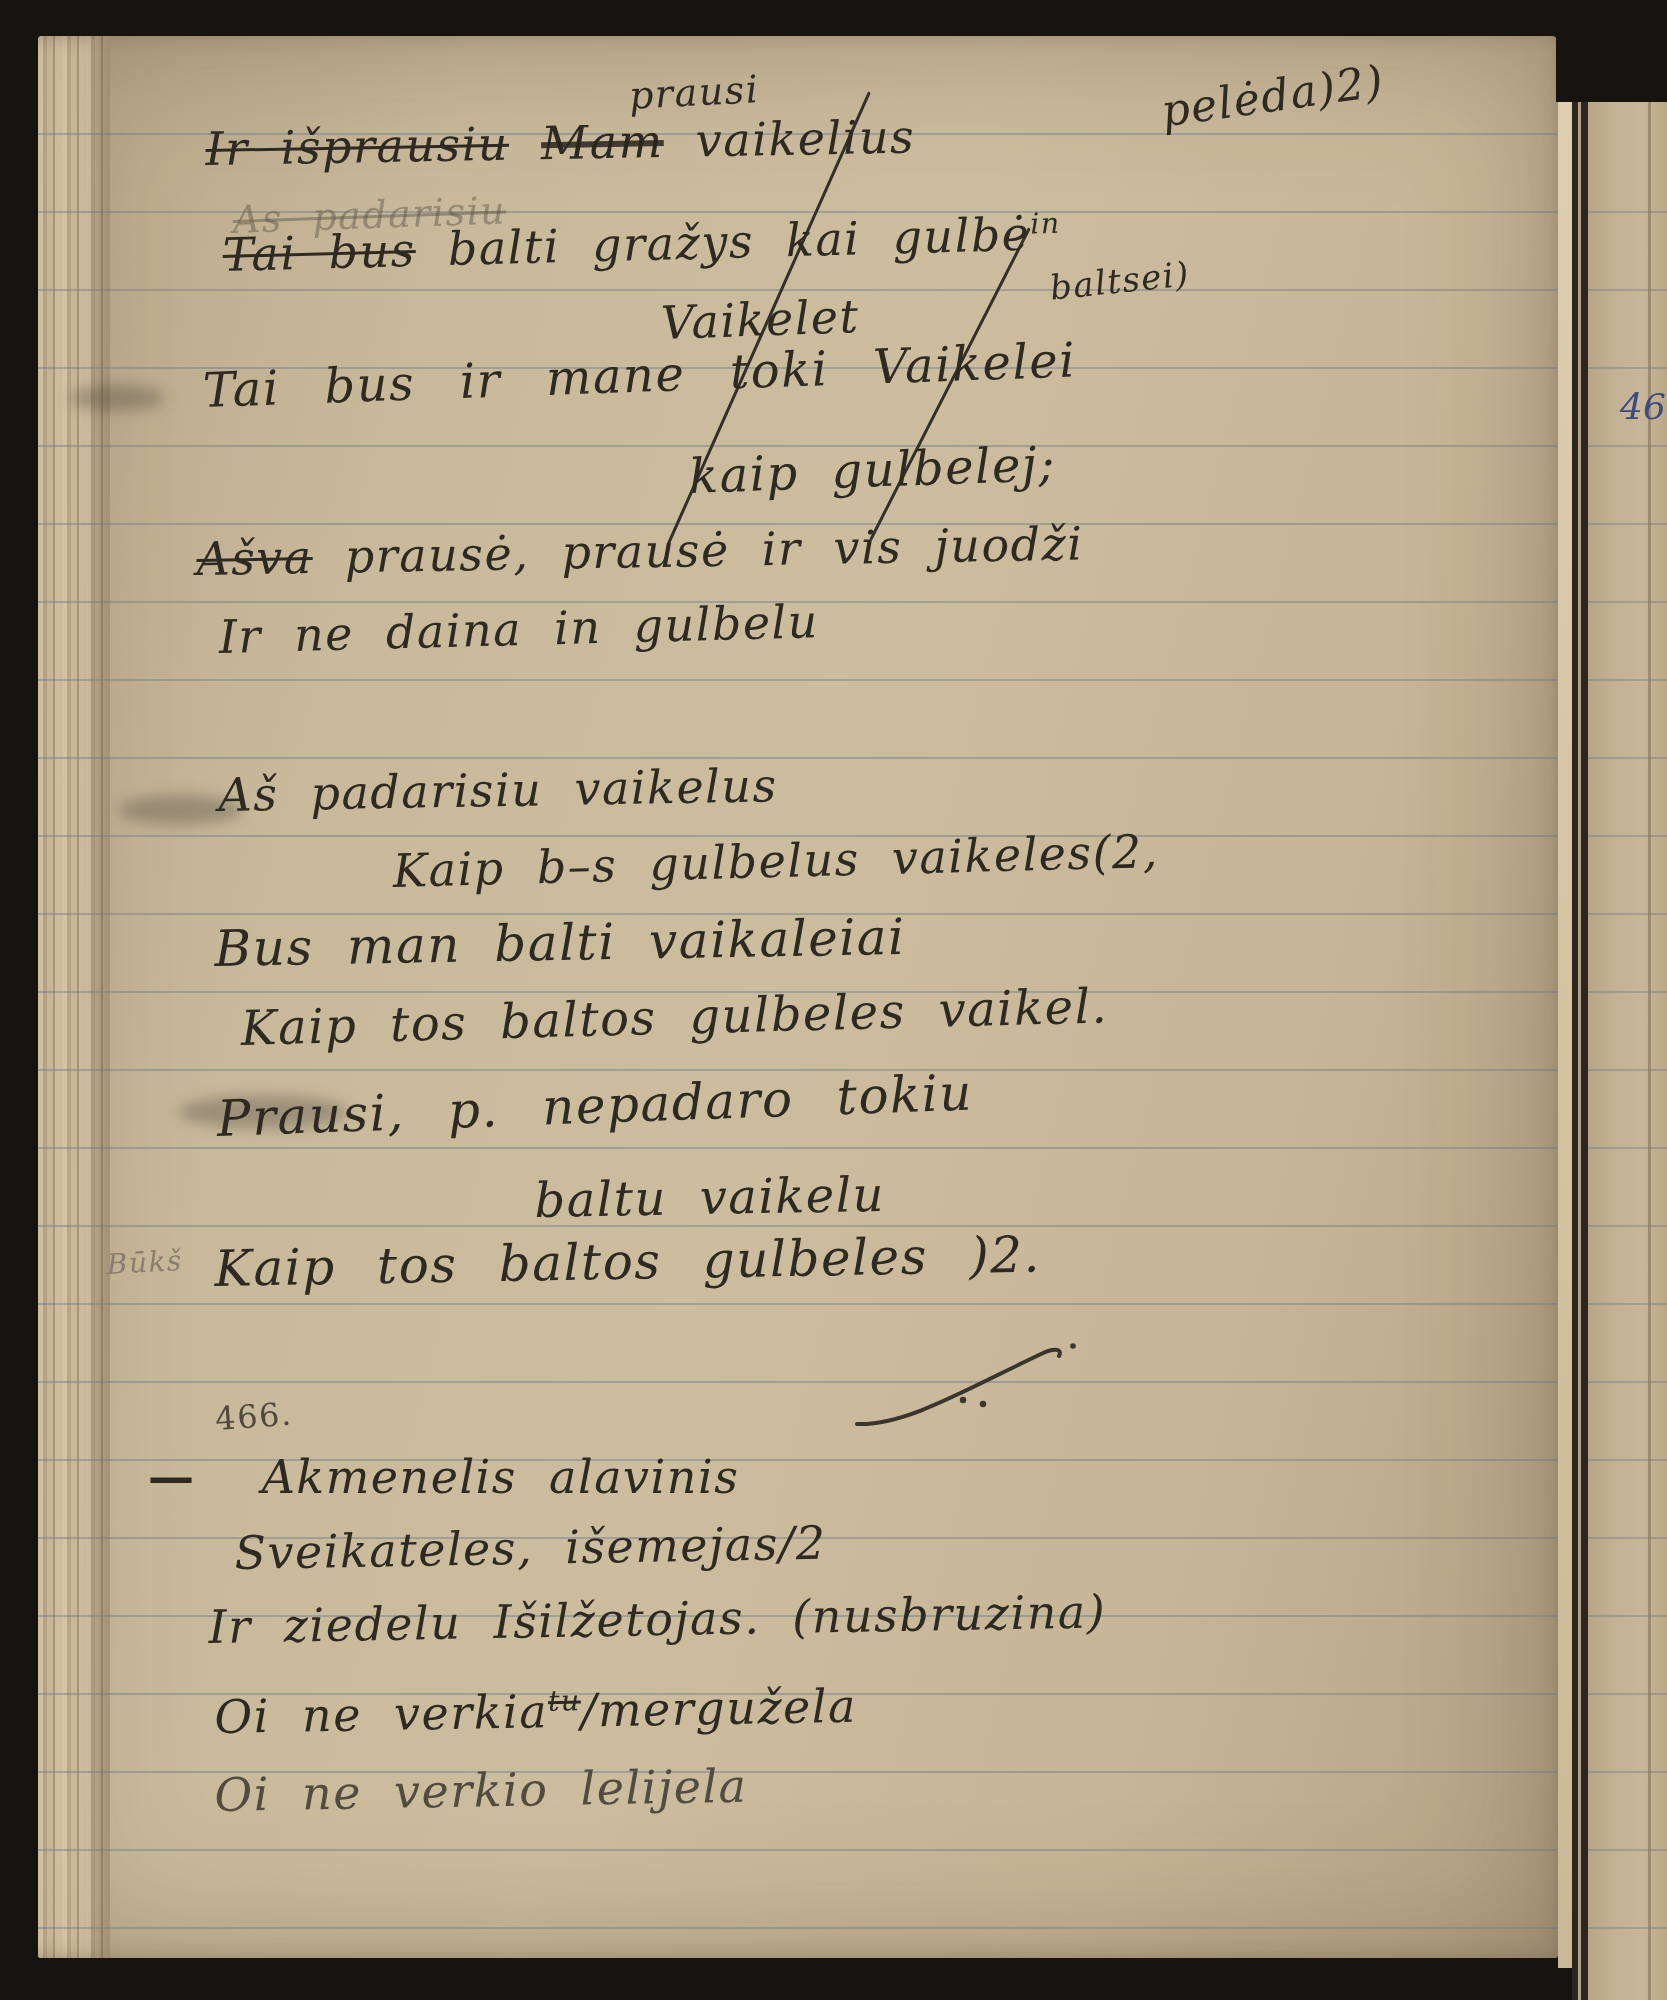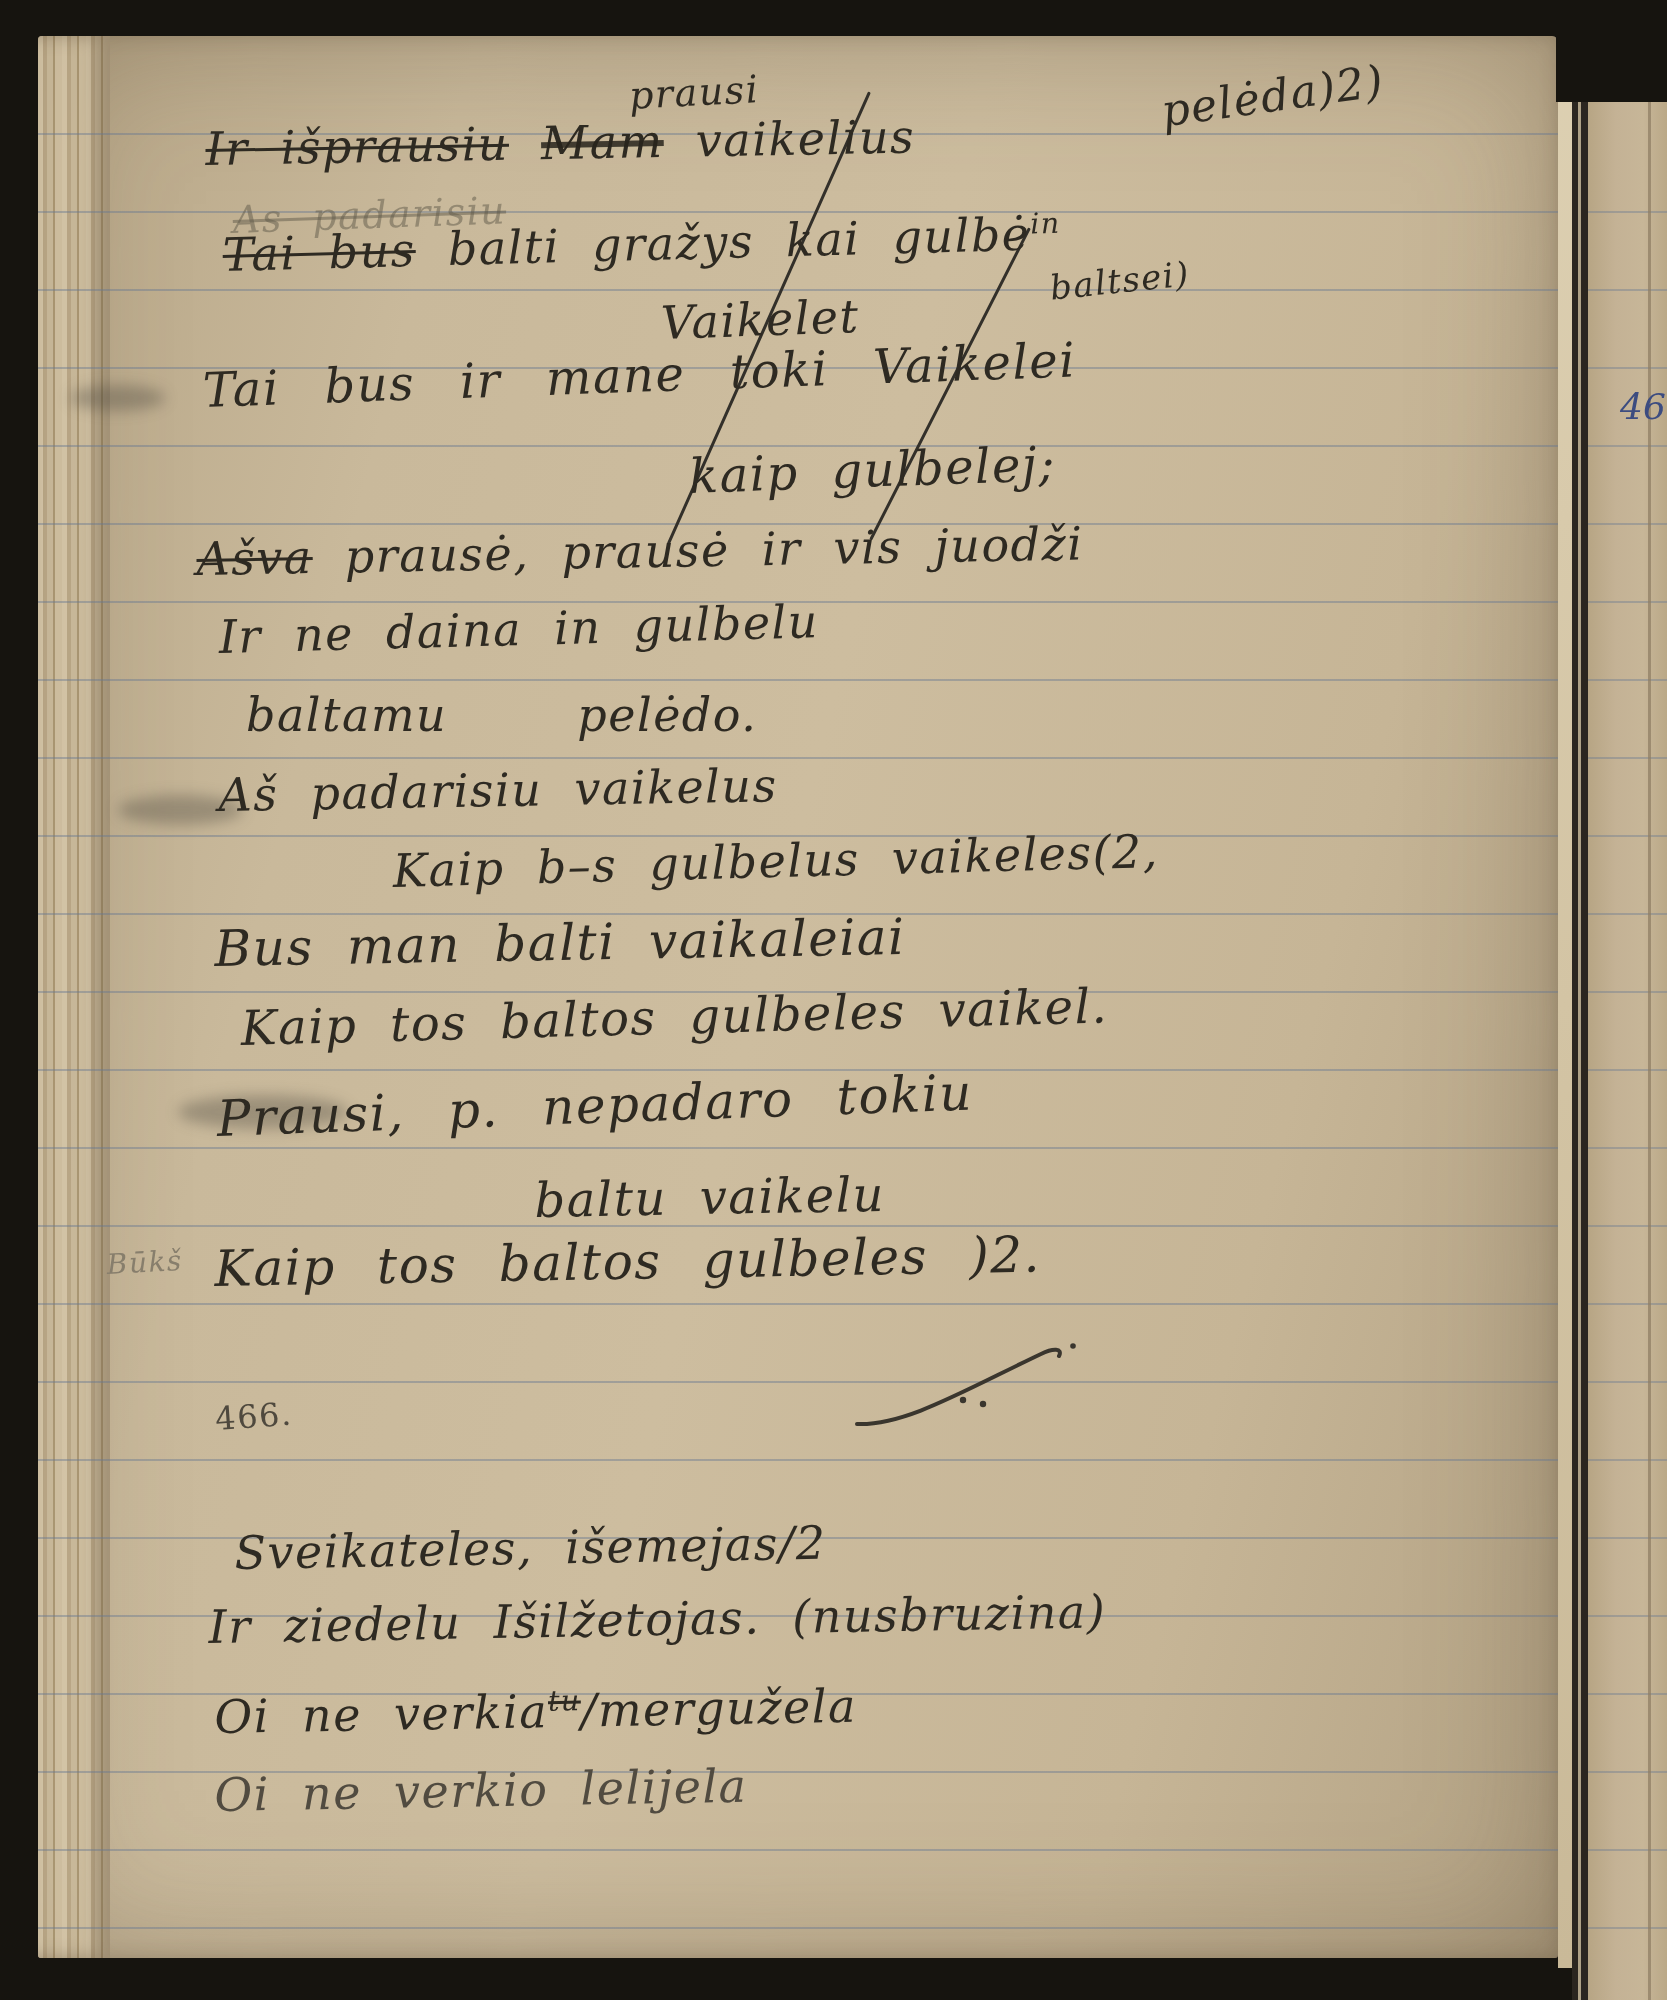--- a/index.html
+++ b/index.html
@@ -106,23 +106,20 @@
   <div class="hw" style="left:688px;top:448px;font-size:48px;transform:rotate(-2deg);">kaip gulbelej;</div>
 
   <div class="hw" style="left:196px;top:532px;font-size:46px;transform:rotate(-1deg);">
     <span class="strike">Ašva</span>
     <span> </span>
     <span>prausė, prausė ir vis juodži</span>
   </div>
 
   <div class="hw" style="left:218px;top:610px;font-size:46px;transform:rotate(-1.5deg);">Ir ne daina in gulbelu</div>
 
-  <div class="hw" style="left:246px;top:688px;font-size:46px;">
-    <span>baltamu</span><span class="spacer"></span><span>pelėdo.</span>
-  </div>
 
   <div class="hw" style="left:218px;top:768px;font-size:46px;transform:rotate(-1deg);">Aš padarisiu vaikelus</div>
 
   <div class="hw" style="left:392px;top:844px;font-size:46px;transform:rotate(-1.5deg);">Kaip b–s gulbelus vaikeles(2,</div>
 
   <div class="hw" style="left:214px;top:920px;font-size:50px;transform:rotate(-1deg);">Bus man balti vaikaleiai</div>
 
   <div class="hw" style="left:240px;top:1000px;font-size:48px;transform:rotate(-1.5deg);">Kaip tos baltos gulbeles vaikel.</div>
 
   <div class="hw" style="left:216px;top:1090px;font-size:50px;word-spacing:26px;transform:rotate(-2deg);">Prausi, p. nepadaro tokiu</div>
@@ -135,20 +132,24 @@
 
   <svg style="position:absolute;left:845px;top:1338px;" width="240" height="95" viewBox="0 0 240 95">
     <path d="M12 86 C 60 88, 120 52, 196 16 C 208 10, 218 10, 214 18" stroke="#3a362e" stroke-width="4" fill="none" stroke-linecap="round"></path>
     <circle cx="118" cy="62" r="3.2" fill="#3a362e"></circle>
     <circle cx="138" cy="66" r="3.2" fill="#3a362e"></circle>
     <circle cx="228" cy="8" r="2.8" fill="#3a362e"></circle>
   </svg>
 
   <div class="hw gray-ink" style="left:214px;top:1400px;font-size:32px;font-style:normal;transform:rotate(-4deg);">466.</div>
 
+  <div class="hw" style="left:148px;top:1450px;font-size:46px;">
+    <span style="font-style:normal;font-weight:bold;margin-right:34px;">—</span>
+    <span>Akmenelis alavinis</span>
+  </div>
 
   <div class="hw" style="left:234px;top:1526px;font-size:46px;transform:rotate(-1deg);">Sveikateles, išemejas/2</div>
 
   <div class="hw" style="left:208px;top:1600px;font-size:46px;transform:rotate(-1deg);">Ir ziedelu Išilžetojas. (nusbruzina)</div>
 
   <div class="hw" style="left:214px;top:1690px;font-size:46px;transform:rotate(-1deg);">
     <span>Oi ne verkia</span><span class="sup strike">tu</span><span>/mergužela</span>
   </div>
 
   <div class="hw" style="left:214px;top:1768px;font-size:46px;color:#514b40;transform:rotate(-1deg);">Oi ne verkio lelijela</div>

